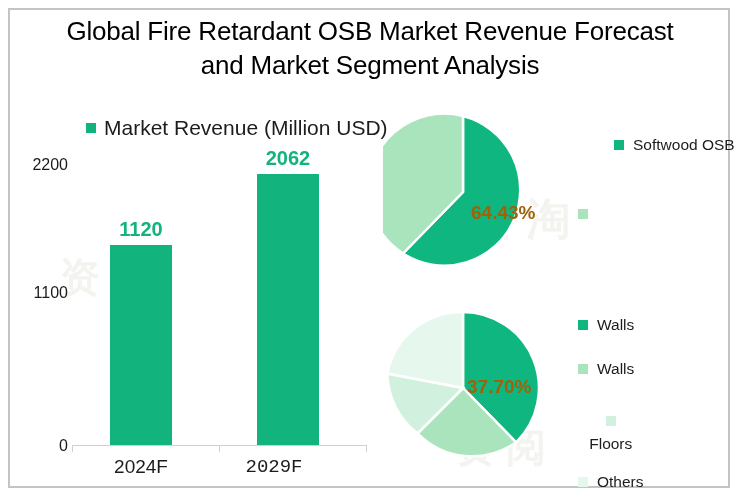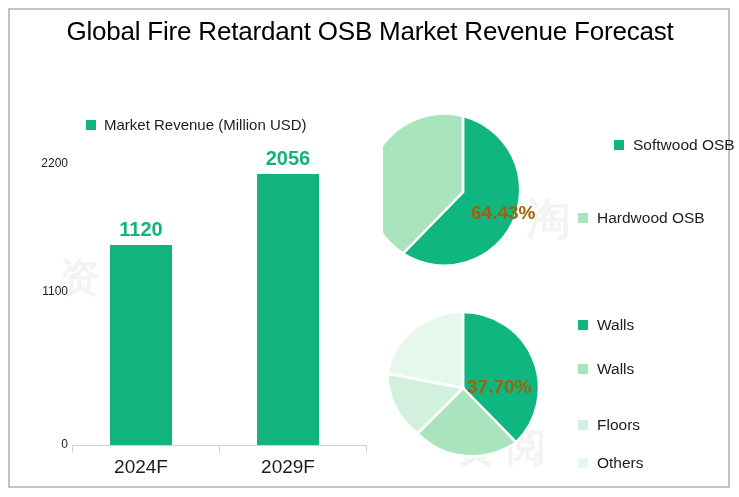--- a/index.html
+++ b/index.html
@@ -61,21 +61,21 @@
     align-items: center;
     gap: 8px;
   }
   .legend-swatch {
     display: inline-block;
     width: 10px;
     height: 10px;
     flex: 0 0 auto;
   }
   .bar-legend-label {
-    font-size: 15px;
+    font-size: 21px;
     color: #1c1c1c;
     white-space: nowrap;
   }
   .axis-line {
     position: absolute;
     left: 58px;
     top: 337px;
     width: 294px;
     height: 1px;
     background: #d0d0d0;
@@ -83,21 +83,21 @@
   .tick {
     position: absolute;
     top: 337px;
     width: 1px;
     height: 7px;
     background: #d0d0d0;
   }
   .ytick-label {
     position: absolute;
     right: 306px;
-    font-size: 12px;
+    font-size: 16px;
     color: #1c1c1c;
     text-align: right;
     white-space: nowrap;
   }
   .xtick-label {
     position: absolute;
     top: 348px;
     font-size: 19px;
     color: #1c1c1c;
     text-align: center;
@@ -162,20 +162,21 @@
 <div id="infographic">
 
   <div class="watermark" style="left:470px; top:190px;">新 淘</div>
   <div class="watermark" style="left:60px; top:250px; font-size:40px;">资</div>
   <div class="watermark" style="left:455px; top:420px; font-size:40px;">资 阅</div>
 
   <div class="frame-border"></div>
 
   <div class="title-block">
     <div class="title-line">Global Fire Retardant OSB Market Revenue Forecast</div>
+    <div class="title-line">and Market Segment Analysis</div>
   </div>
 
   <div class="bar-panel">
 
     <div class="bar-legend">
       <span class="legend-swatch" style="background:#13b37e;"></span>
       <span class="bar-legend-label">Market Revenue (Million USD)</span>
     </div>
 
     <div class="ytick-label" style="top:48px;">2200</div>
@@ -184,42 +185,41 @@
 
     <div class="axis-line"></div>
     <div class="tick" style="left:58px;"></div>
     <div class="tick" style="left:205px;"></div>
     <div class="tick" style="left:352px;"></div>
 
     <div class="bar" style="left:96px; width:62px; top:137px; height:200px;"></div>
     <div class="bar" style="left:243px; width:62px; top:66px; height:271px;"></div>
 
     <div class="bar-value" style="left:96px; width:62px; top:110px;">1120</div>
-    <div class="bar-value" style="left:243px; width:62px; top:39px;">2056</div>
+    <div class="bar-value" style="left:243px; width:62px; top:39px;">2062</div>
 
     <div class="xtick-label" style="left:91px; width:72px;">2024F</div>
-    <div class="xtick-label" style="left:238px; width:72px;">2029F</div>
+    <div class="xtick-label" style="left:224px; width:72px;font-family:Liberation Mono, monospace;">2029F</div>
   </div>
 
   <div class="pie-panel" style="left:383px; top:112px; width:345px; height:170px;">
     <svg class="pie-svg" width="160" height="160" viewBox="0 0 160 160">
 
       <path fill="#0fb67f" d="M 80 80 L 80 4 A 76 76 0 1 1 20.0 141.5 Z" stroke="#ffffff" stroke-width="2.5"></path>
       <path fill="#a9e4bd" d="M 80 80 L 20.0 141.5 A 76 76 0 0 1 80 4 Z" stroke="#ffffff" stroke-width="2.5"></path>
     </svg>
     <div class="pie-label" style="left:88px; top:90px;">64.43%</div>
 
     <div class="pie-legend" style="left:195px; top:24px;">
       <div class="pie-legend-row" style="margin-bottom:55px;padding-left:36px;">
         <span class="legend-swatch" style="background:#0fb67f;"></span>
         <span class="pie-legend-label">Softwood OSB</span>
       </div>
       <div class="pie-legend-row">
         <span class="legend-swatch" style="background:#a9e4bd;"></span>
-        <span class="pie-legend-label">Hardwood OSB</span>
       </div>
     </div>
   </div>
 
   <div class="pie-panel" style="left:383px; top:308px; width:345px; height:175px;">
     <svg class="pie-svg" width="160" height="160" viewBox="0 0 160 160">
 
       <path fill="#0fb67f" d="M 80 80 L 80 4 A 76 76 0 0 1 133.1 134.3 Z" stroke="#ffffff" stroke-width="2.5"></path>
       <path fill="#a9e4bd" d="M 80 80 L 133.1 134.3 A 76 76 0 0 1 34.6 125.3 Z" stroke="#ffffff" stroke-width="2.5"></path>
       <path fill="#d2f0de" d="M 80 80 L 34.6 125.3 A 76 76 0 0 1 4.4 65.6 Z" stroke="#ffffff" stroke-width="2.5"></path>
@@ -229,21 +229,21 @@
 
     <div class="pie-legend" style="left:195px; top:8px;">
       <div class="pie-legend-row" style="margin-bottom:26px;">
         <span class="legend-swatch" style="background:#0fb67f;"></span>
         <span class="pie-legend-label">Walls</span>
       </div>
       <div class="pie-legend-row" style="margin-bottom:38px;">
         <span class="legend-swatch" style="background:#a9e4bd;"></span>
         <span class="pie-legend-label">Walls</span>
       </div>
-      <div class="pie-legend-row" style="margin-bottom:20px;">
+      <div class="pie-legend-row" style="margin-bottom:20px;flex-direction:column;">
         <span class="legend-swatch" style="background:#d2f0de;"></span>
         <span class="pie-legend-label">Floors</span>
       </div>
       <div class="pie-legend-row">
         <span class="legend-swatch" style="background:#e6f7ed;"></span>
         <span class="pie-legend-label">Others</span>
       </div>
     </div>
   </div>
 

